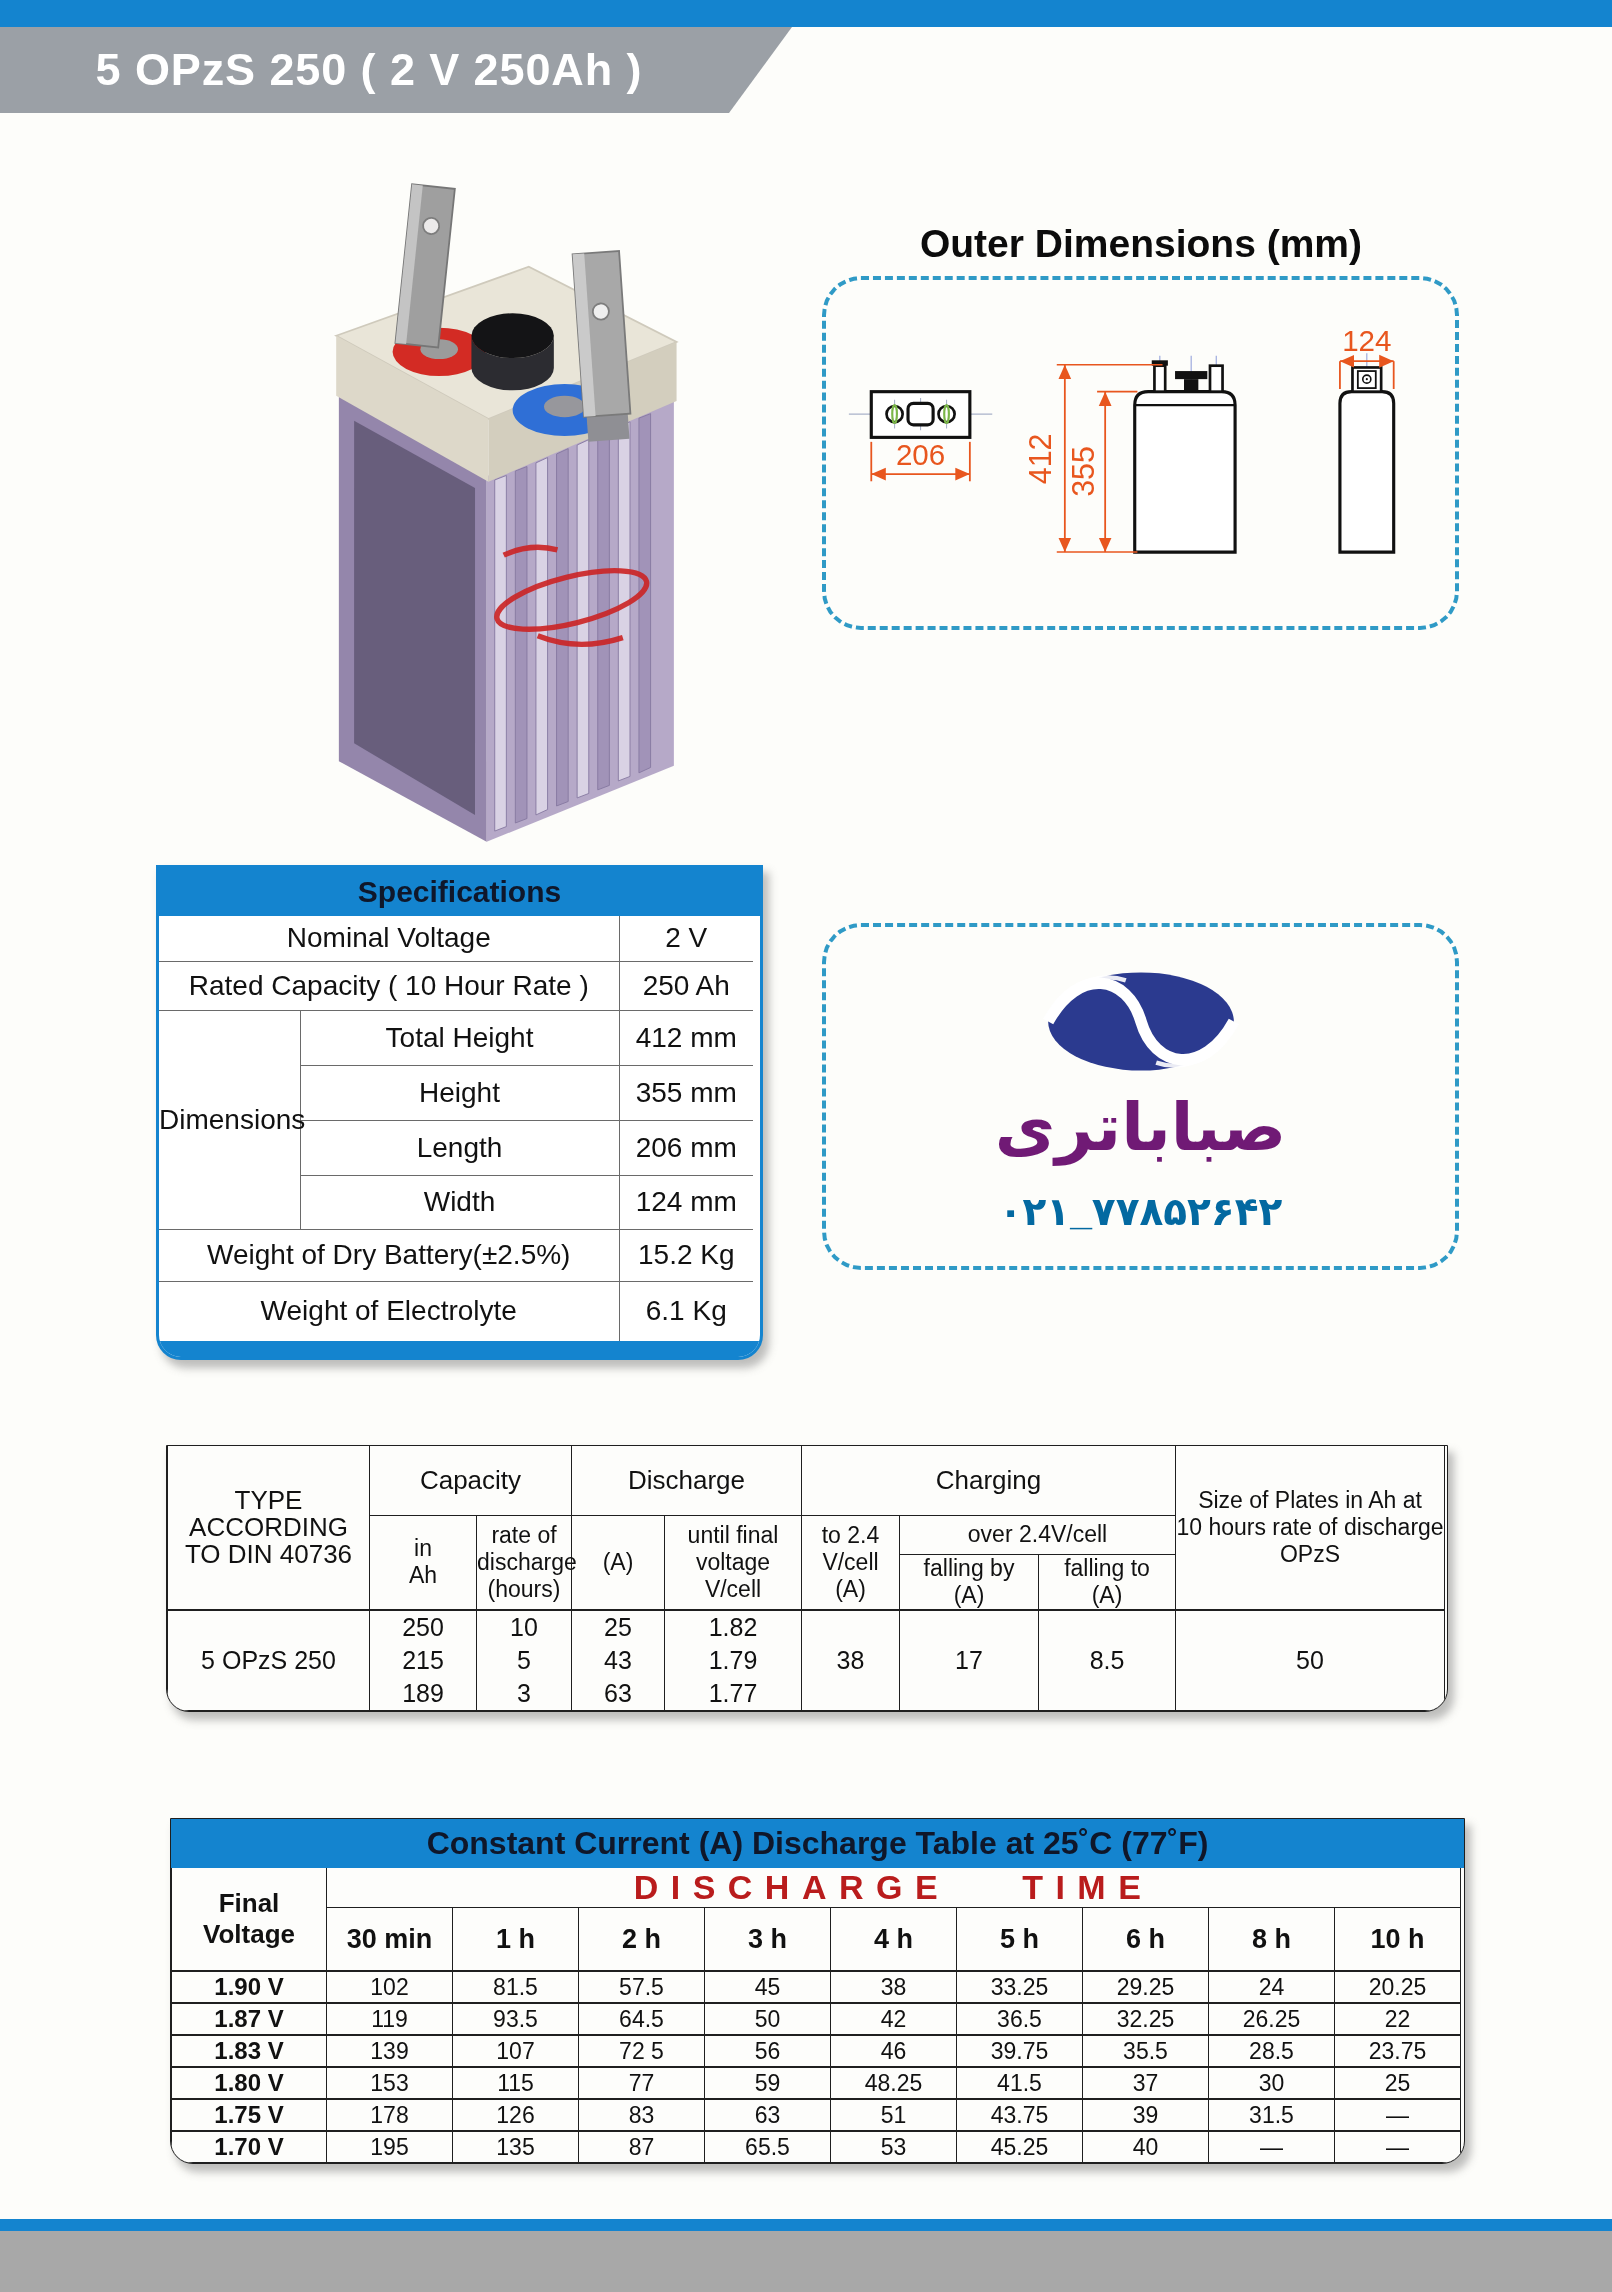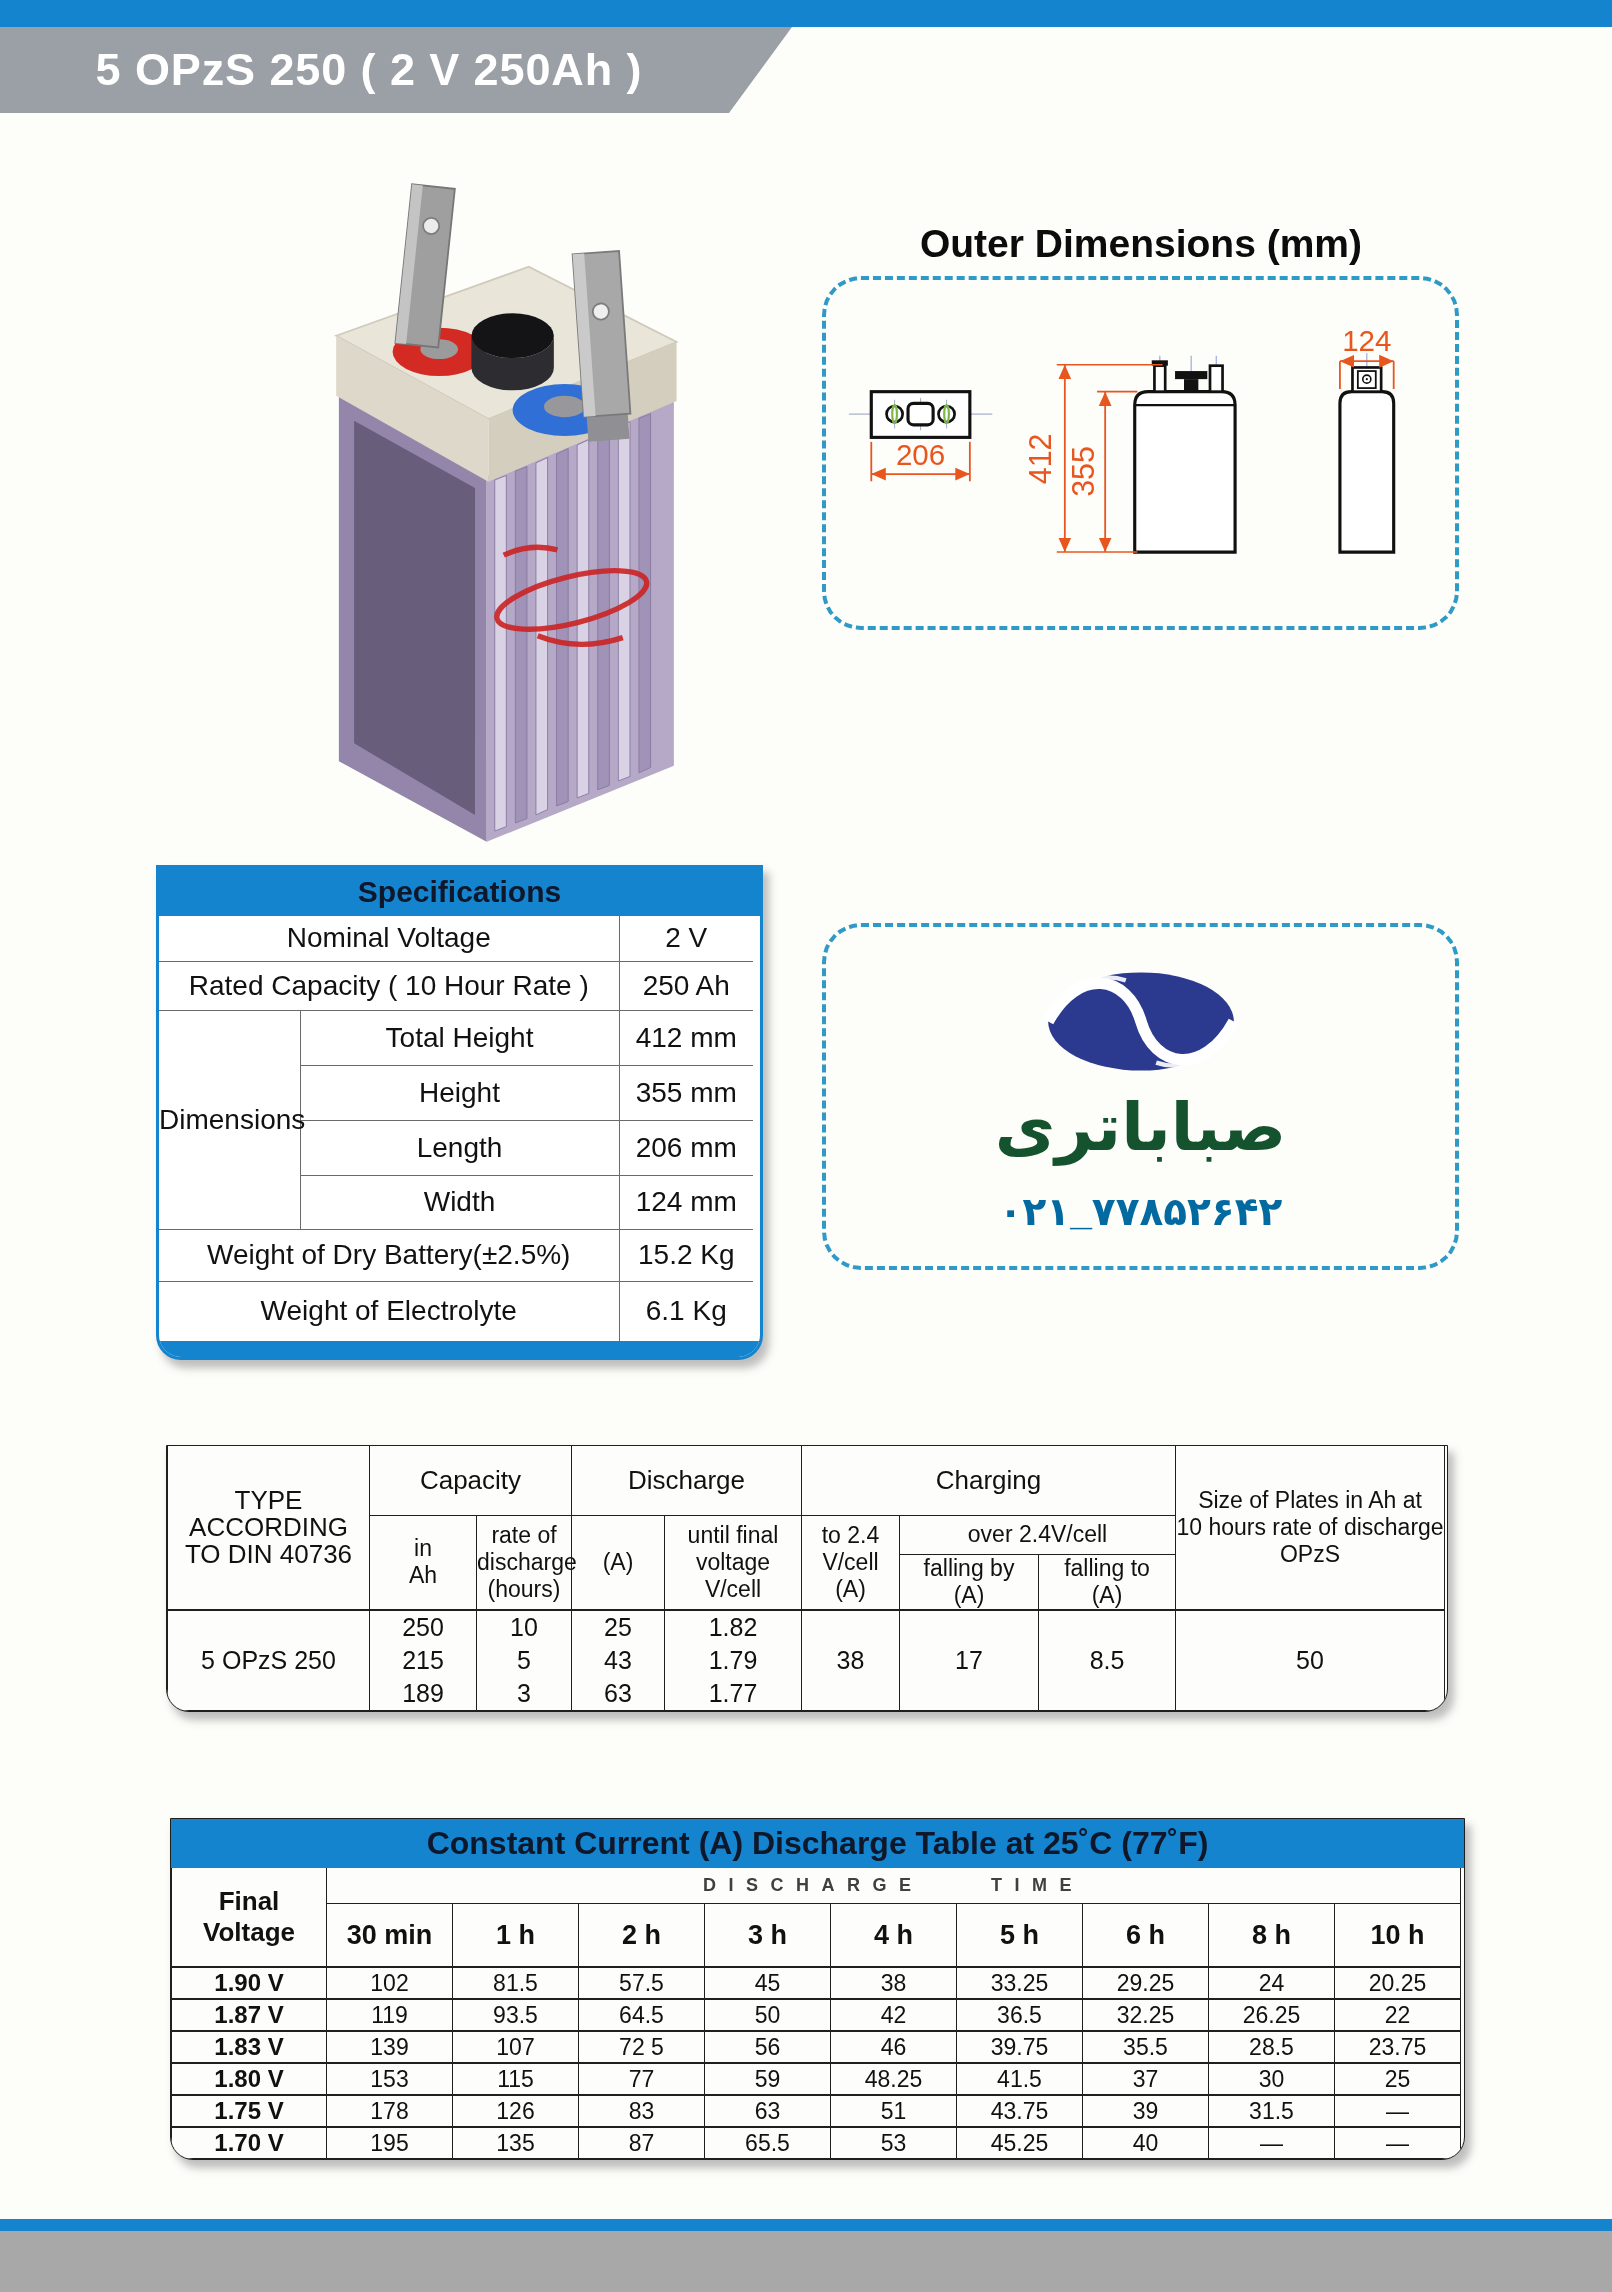--- a/index.html
+++ b/index.html
@@ -49,32 +49,32 @@
   table.scb td.big{font-size:26px;}
   table.scb tr.data td{border-top:2.7px solid #1f1f1f;font-size:25px;line-height:33px;}
 
   
   .dt-wrap{left:170px;top:1818px;width:1293px;}
   .dt-head{height:49px;font-size:32px;}
   table.dt{width:1290px;border-collapse:collapse;table-layout:fixed;}
   table.dt td{border:1.8px solid #1f1f1f;text-align:center;vertical-align:middle;padding:0;}
   table.dt tr:first-child td{border-top:none;}
   .dt-fv{font-size:26px;font-weight:bold;line-height:31px;}
-  .dt-time{height:35px;color:#404040;font-weight:bold;font-size:18px;letter-spacing:12.5px;}
+  .dt-time{height:35px;color:#b91c1c;font-weight:bold;font-size:34px;letter-spacing:12.5px;}
   .dt-time span{margin:0 25px;}
   .dt-colhead{height:62px;font-size:27px;font-weight:bold;}
   table.dt tr.drow td{height:30px;font-size:23px;border-top:2.7px solid #1f1f1f;}
   table.dt tr.drow td.v{font-weight:bold;font-size:24px;}
 
   .preline{white-space:pre-line;}
 
   
   .brand-inner{position:absolute;left:0;top:0;width:100%;height:100%;
                display:flex;flex-direction:column;align-items:center;justify-content:center;}
-  .brand-name{font-size:66px;font-weight:bold;color:#14532d;margin-top:5.4px;direction:rtl;}
+  .brand-name{font-size:66px;font-weight:bold;color:#701a75;margin-top:5.4px;direction:rtl;}
   .brand-phone{font-size:39px;font-weight:bold;color:#0369a1;letter-spacing:8px;margin-top:23px;direction:ltr;}
 </style>
 </head>
 <body>
 
 <div id="page">
 
   <div class="abs topbar"></div>
   <div class="abs banner">
     <div class="t">5 OPzS 250 ( 2 V 250Ah )</div>

